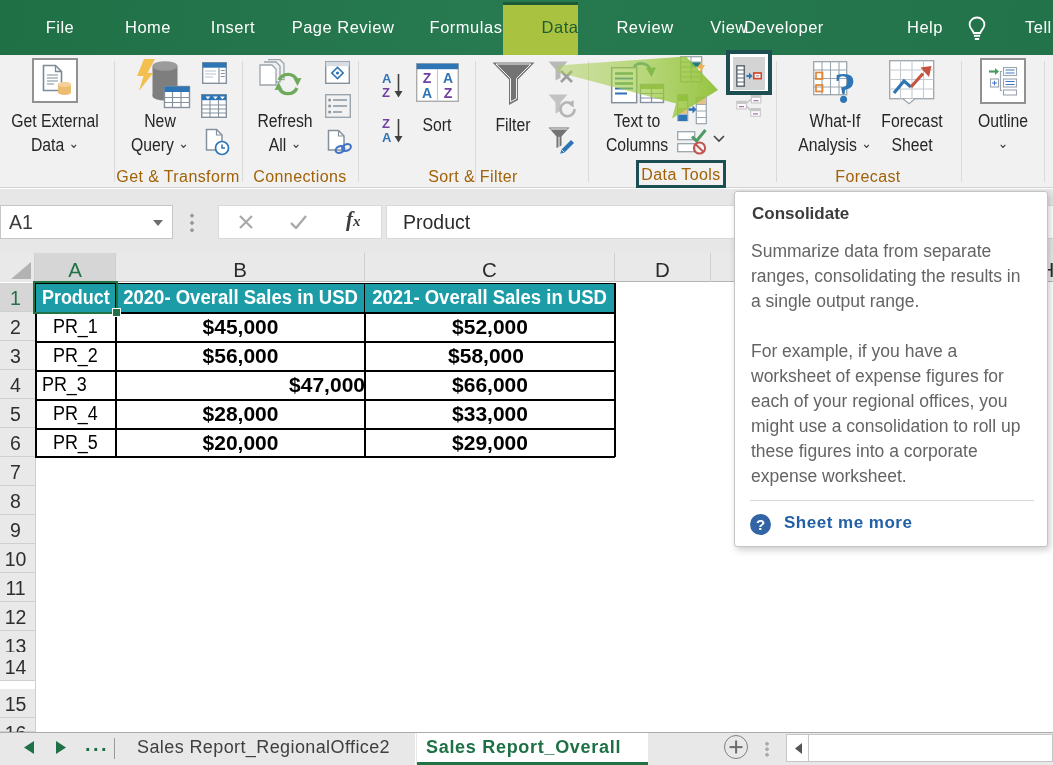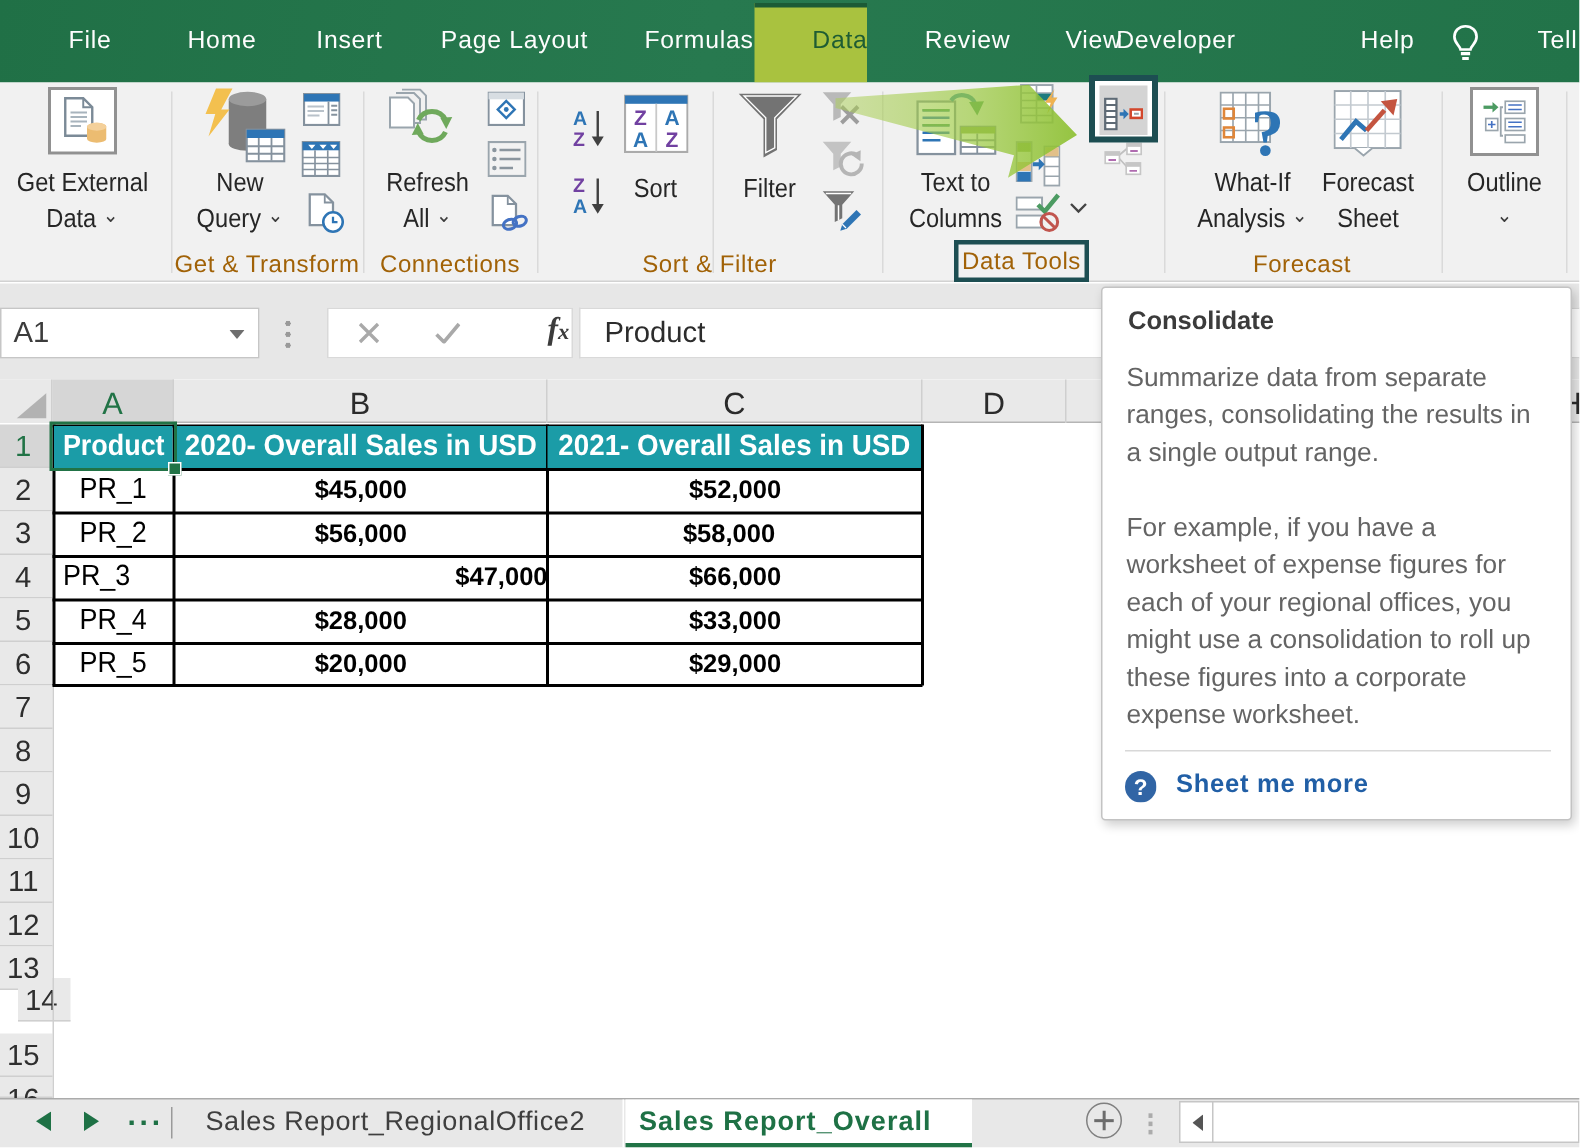--- a/index.html
+++ b/index.html
@@ -6,33 +6,33 @@
 html,body{width:1053px;height:765px;overflow:hidden;}
 body{position:relative;font-family:"Liberation Sans",sans-serif;background:#fff;}
 .abs{position:absolute;}
 .tabitem{position:absolute;top:0;height:55px;line-height:55px;color:#fdfdfd;font-size:16.5px;letter-spacing:0.5px;text-align:center;transform:translateX(-50%);white-space:nowrap;margin-left:20px;}
 .glabel{position:absolute;top:167px;height:20px;line-height:20px;font-size:16px;letter-spacing:0.4px;color:#a16207;text-align:left;transform:translateX(-50%);white-space:nowrap;}
 .gsep{position:absolute;top:61px;height:121px;width:1px;background:#dadada;}
 .btntxt{position:absolute;font-size:17.5px;color:#262626;text-align:center;transform:translateX(-50%) scaleX(0.9);white-space:nowrap;line-height:24px;}
 .car{font-size:14px;color:#3c3c3c;position:relative;top:-3px;font-weight:normal;}
 .colhead{position:absolute;top:253px;height:29px;line-height:34px;font-size:20.5px;color:#2b2b2b;text-align:center;border-right:1px solid #cfcfcf;}
 .rowhead{position:absolute;left:0;width:35px;height:29px;line-height:30px;font-size:19.5px;color:#2e2e2e;text-align:center;padding-right:4px;border-bottom:1px solid #cfcfcf;background:#e9e9e9;}
-.cellt{position:absolute;height:29px;line-height:29px;text-align:center;font-size:17px;color:#000;}
+.cellt{position:absolute;height:29px;line-height:29px;text-align:center;font-size:21px;color:#000;}
 .sx{display:inline-block;transform:scaleX(0.95);transform-origin:50% 50%;}
 .sx2{display:inline-block;transform:scaleX(0.92);transform-origin:50% 50%;}
 .blk{position:absolute;background:#000;}
 </style>
 </head>
 <body>
 
 <div class="abs" style="left:0;top:0;width:1053px;height:55px;background:linear-gradient(100deg,#207046 0%,#27794f 45%,#227349 100%);"></div>
 <div class="tabitem" style="left:40px;">File</div>
 <div class="tabitem" style="left:128px;">Home</div>
 <div class="tabitem" style="left:213px;">Insert</div>
-<div class="tabitem" style="left:323px;">Page Layout</div>
+<div class="tabitem" style="left:323px;">Page Review</div>
 <div class="tabitem" style="left:446px;">Formulas</div>
 <div class="abs" style="left:503px;top:2px;width:75px;height:53px;background:#a9c23f;border-top:3px solid #1c5b36;"></div>
 <div class="tabitem" style="left:540px;color:#1e5c33;">Data</div>
 <div class="tabitem" style="left:625px;">Review</div>
 <div class="tabitem" style="left:709px;">View</div>
 <div class="tabitem" style="left:764px;text-align:center;">Developer</div>
 <div class="tabitem" style="left:905px;">Help</div>
 <svg class="abs" style="left:965px;top:15px;" width="24" height="27" viewBox="0 0 24 27">
   <path d="M12 2.5c-4.3 0-7.4 3.1-7.4 7 0 2.4 1.2 4.1 2.3 5.4.9 1.1 1.6 2 1.8 3.1h6.6c.2-1.1.9-2 1.8-3.1 1.1-1.3 2.3-3 2.3-5.4 0-3.9-3.1-7-7.4-7z" fill="none" stroke="#fff" stroke-width="1.8"></path>
   <path d="M8.9 20.7h6.2M9.8 24h4.4" stroke="#fff" stroke-width="2.1" fill="none"></path>
@@ -294,21 +294,21 @@
     <polygon points="0,0 10,0 5,6" fill="#6e6e6e"></polygon>
   </svg>
 <div class="abs" style="left:190px;top:212px;width:4px;height:22px;background:radial-gradient(circle 1.8px, #9a9a9a 99%, transparent 100%) 0 0/4px 7.3px repeat-y;"></div>
 <div class="abs" style="left:218px;top:205px;width:164px;height:34px;background:#fff;border:1px solid #d9d9d9;"></div>
 <svg class="abs" style="left:239px;top:215px;" width="14" height="14">
     <path d="M1,1 L13,13 M13,1 L1,13" stroke="#a9a9a9" stroke-width="2.2"></path>
   </svg>
 <svg class="abs" style="left:290px;top:215px;" width="17" height="14">
     <path d="M1,8 L6,13 L16,1" stroke="#a9a9a9" stroke-width="2.4" fill="none"></path>
   </svg>
-<div class="abs" style="left:365px;top:207px;font-size:21px;color:#3c3c3c;font-family:'Liberation Serif',serif;font-style:italic;font-weight:bold;">f<span style="font-size:15px;">x</span></div>
+<div class="abs" style="left:346px;top:207px;font-size:21px;color:#3c3c3c;font-family:'Liberation Serif',serif;font-style:italic;font-weight:bold;">f<span style="font-size:15px;">x</span></div>
 <div class="abs" style="left:386px;top:205px;width:667px;height:34px;background:#fff;border:1px solid #d9d9d9;border-right:none;"></div>
 <div class="abs" style="left:403px;top:205px;height:34px;line-height:34px;font-size:19.5px;color:#2c2c2c;">Product</div>
 
 <div class="abs" style="left:0;top:253px;width:1053px;height:479px;background:#fff;"></div>
 
 <div class="abs" style="left:0;top:253px;width:1053px;height:29px;background:#e9e9e9;border-bottom:1px solid #b5b5b5;"></div>
 <div class="abs" style="left:0;top:253px;width:35px;height:29px;background:#e9e9e9;border-right:1px solid #cfcfcf;"></div>
 <svg class="abs" style="left:11px;top:262px;" width="20" height="17">
     <polygon points="20,0 20,17 0,17" fill="#b2b2b2"></polygon>
   </svg>
@@ -328,21 +328,21 @@
     <div class="rowhead" style="top:370px;height:29px;">4</div>
     <div class="rowhead" style="top:399px;height:29px;">5</div>
     <div class="rowhead" style="top:428px;height:29px;">6</div>
     <div class="rowhead" style="top:457px;height:29px;">7</div>
     <div class="rowhead" style="top:486px;height:29px;">8</div>
     <div class="rowhead" style="top:515px;height:29px;">9</div>
     <div class="rowhead" style="top:544px;height:29px;">10</div>
     <div class="rowhead" style="top:573px;height:29px;">11</div>
     <div class="rowhead" style="top:602px;height:29px;">12</div>
     <div class="rowhead" style="top:631px;height:29px;">13</div>
-    <div class="rowhead" style="top:652px;height:29px;margin-left:12px;">14</div>
+    <div class="rowhead" style="top:652px;height:29px;">14</div>
     <div class="rowhead" style="top:689px;height:29px;">15</div>
     <div class="rowhead" style="top:718px;height:14px;">16</div>
   </div>
 <div class="abs" style="left:35px;top:457px;width:1px;height:275px;background:#cfcfcf;"></div>
 
 <div class="blk" style="left:35px;top:283px;width:1.5px;height:174px;"></div>
 <div class="blk" style="left:115px;top:283px;width:1.5px;height:174px;"></div>
 <div class="blk" style="left:364px;top:283px;width:1.5px;height:174px;"></div>
 <div class="blk" style="left:614px;top:283px;width:1.5px;height:174px;"></div>
 <div class="blk" style="left:35px;top:283px;width:580px;height:1.5px;"></div>

